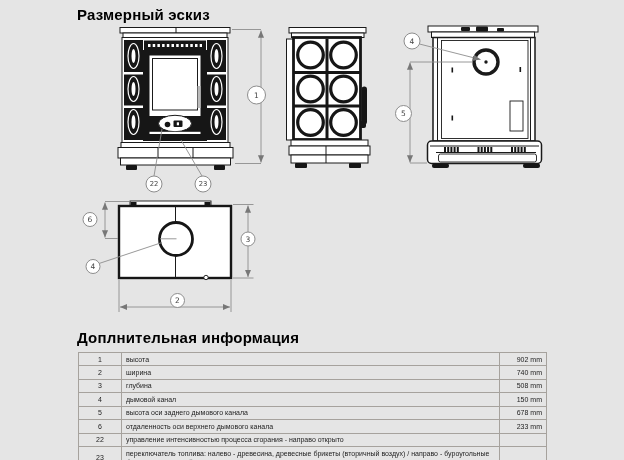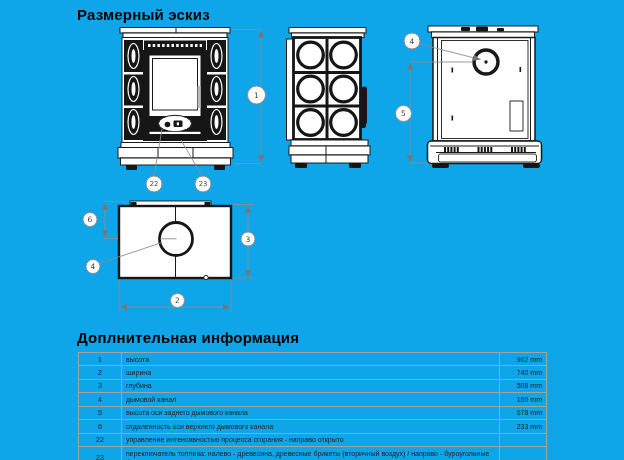--- a/index.html
+++ b/index.html
@@ -1,17 +1,17 @@
 <!DOCTYPE html>
 <html><head>
 <meta charset="utf-8">
 <style>
   html,body{margin:0;padding:0;background:#fff;}
   .canvas{
-    position:relative;width:624px;height:460px;background:#0ea5e9;overflow:hidden;
+    position:relative;width:624px;height:460px;background:#e5e5e5;overflow:hidden;
     font-family:"Liberation Sans","DejaVu Sans",sans-serif;color:#111;
   }
   .sec-title{position:absolute;left:77px;font-size:15px;font-weight:bold;color:#000;letter-spacing:.2px;}
   .t-top{top:6px;}
   .t-bottom{top:329px;}
   svg.sketch{position:absolute;left:0;top:0;}
   table.info{
     position:absolute;left:78px;top:352px;width:469px;border-collapse:collapse;
     font-size:7px;color:#222;table-layout:fixed;
   }

